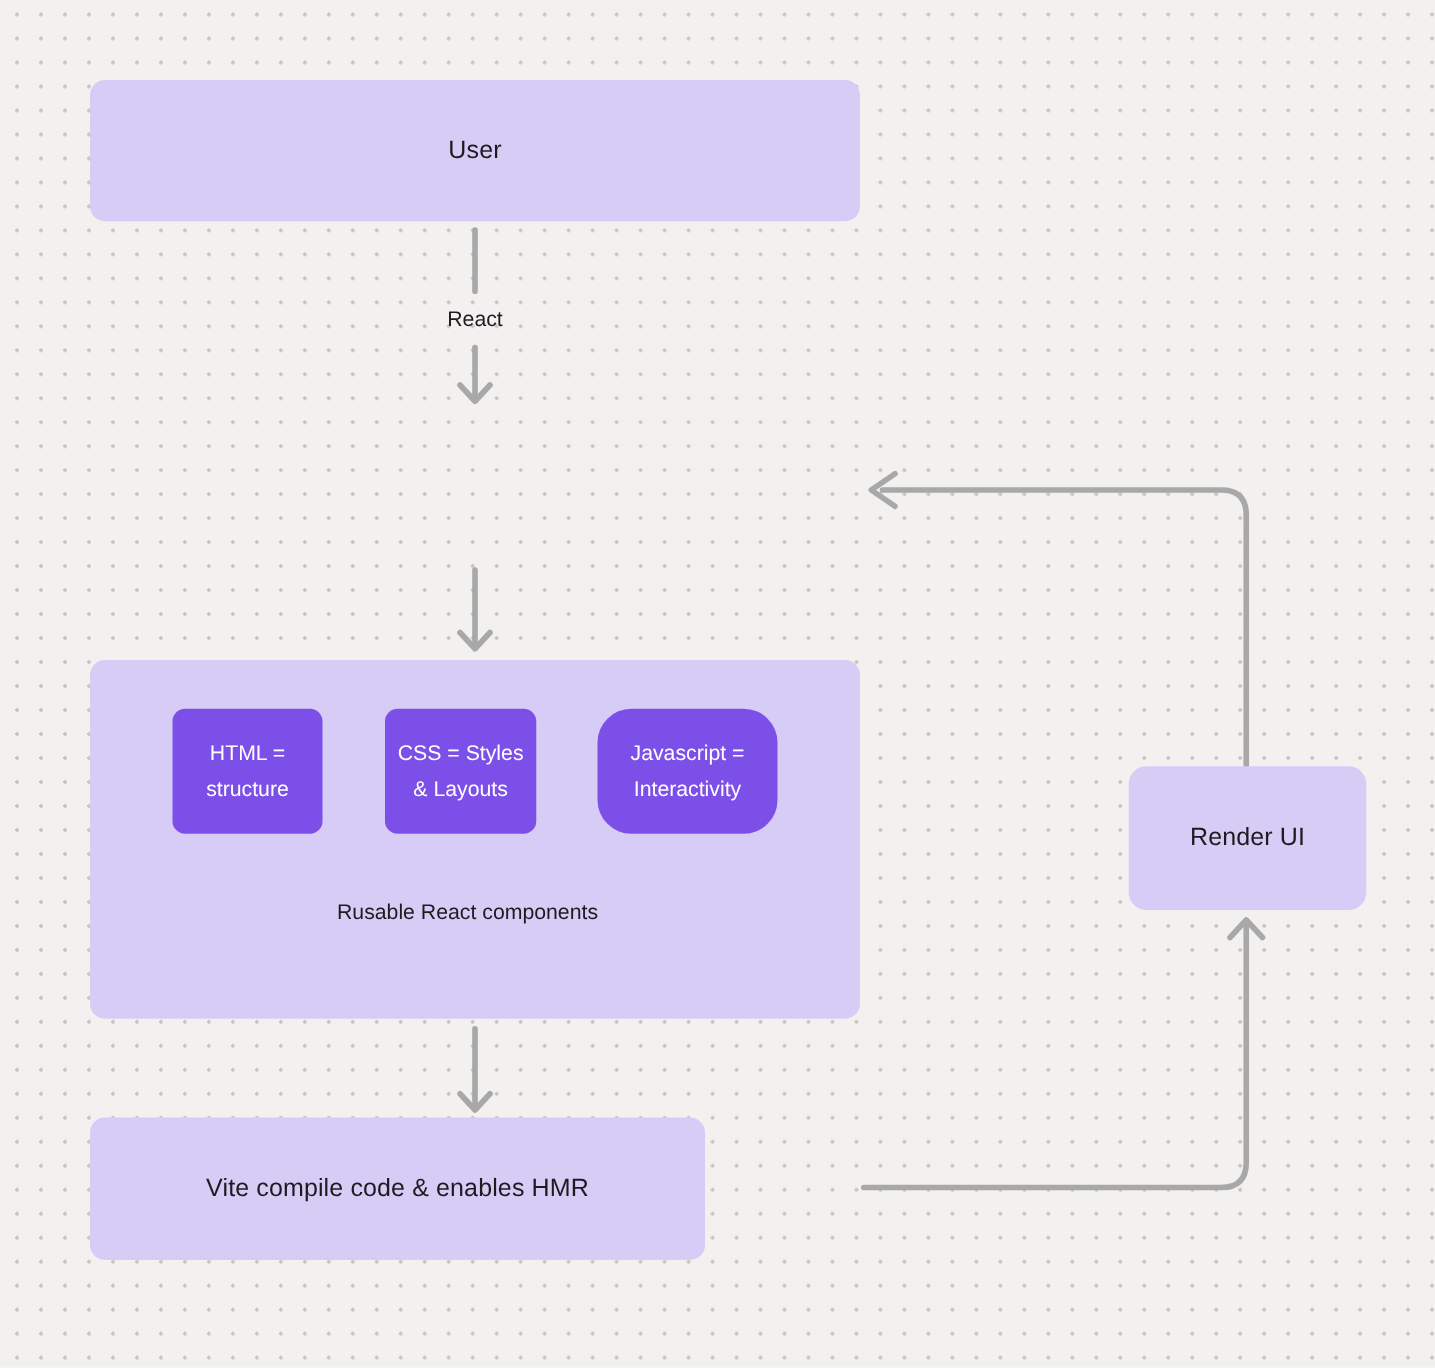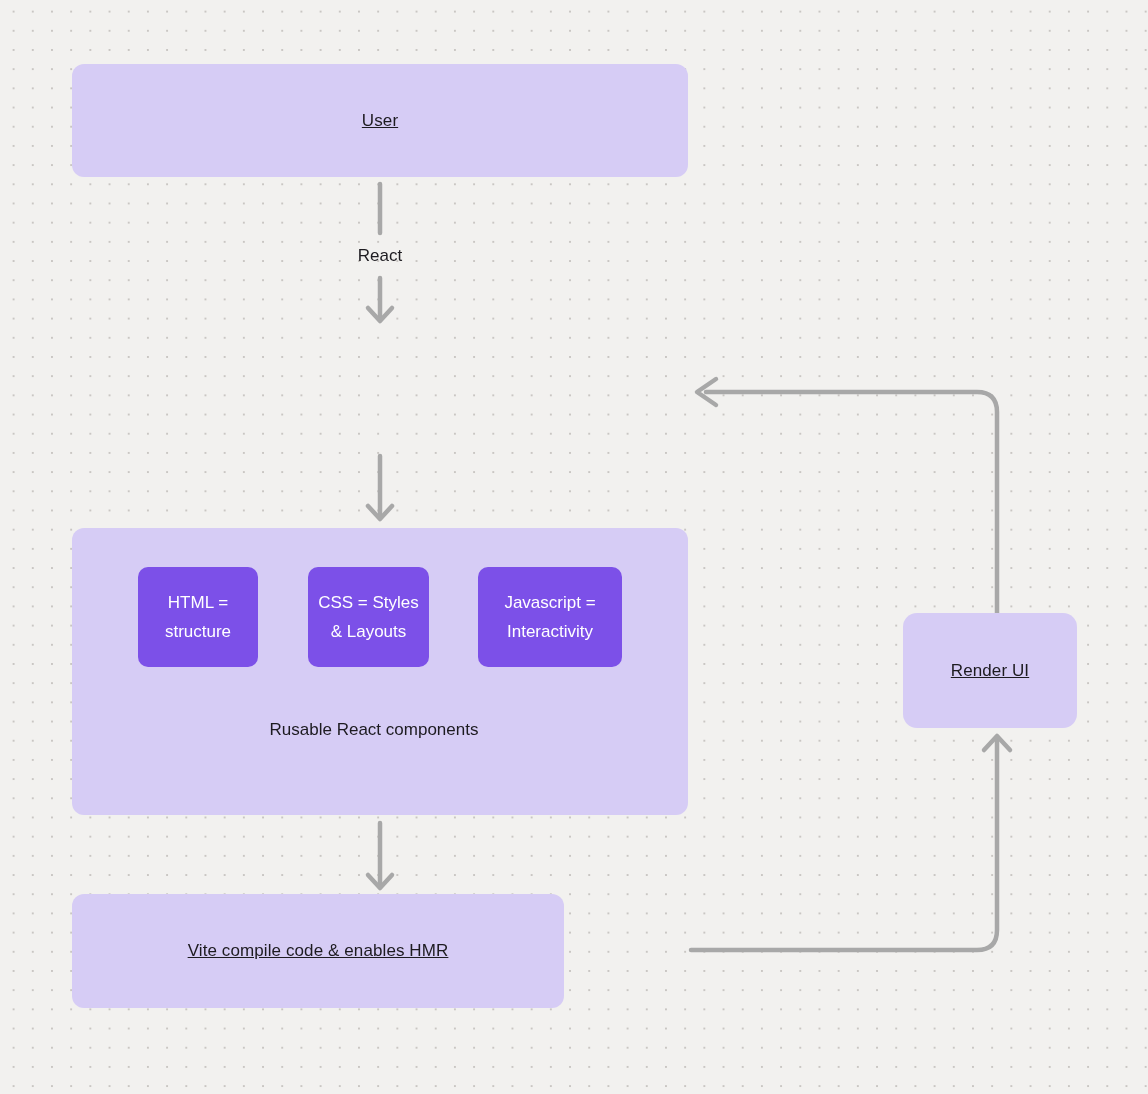--- a/index.html
+++ b/index.html
@@ -14,23 +14,22 @@
     background-position:4px 2px;
   }
   #connectors{position:absolute;left:0;top:0;pointer-events:none;}
   #connectors path{fill:none;stroke:var(--connector,#a8a8a8);stroke-width:4.5;stroke-linecap:round;stroke-linejoin:round;}
   .node{
     position:absolute;
     background:var(--node_fill,#d6ccf5);
     border-radius:12px;
     display:flex;align-items:center;justify-content:center;
     color:var(--text,#1d1b20);
-    font-size:17px;
+    font-size:20px;
     letter-spacing:0.1px;
-    text-decoration:underline;
   }
   .accent{
     position:absolute;
     background:var(--accent_fill,#7c50e8);
     border-radius:10px;
     display:flex;flex-direction:column;align-items:center;justify-content:center;
     color:var(--accent_text,#ffffff);
     font-size:17px;line-height:29px;
     text-align:center;
   }
@@ -43,24 +42,24 @@
   .container-label{
     position:absolute;left:0;width:100%;
     display:flex;align-items:center;justify-content:center;
     color:var(--text,#1d1b20);
     font-size:17px;
   }
   #node-user{left:72px;top:64px;width:616px;height:113px;}
   #node-webapp{left:72px;top:334px;width:616px;height:114px;}
   #node-container{left:72px;top:528px;width:616px;height:287px;justify-content:flex-start;align-items:flex-start;}
   #node-vite{left:72px;top:894px;width:492px;height:114px;}
-  #node-render{left:903px;top:613px;width:174px;height:115px;border-radius:14px;}
+  #node-render{left:903px;top:613px;width:190px;height:115px;border-radius:14px;}
   #accent-html{left:138px;top:567px;width:120px;height:100px;}
   #accent-css{left:308px;top:567px;width:121px;height:100px;}
-  #accent-js{left:478px;top:567px;width:144px;height:100px;}
+  #accent-js{left:478px;top:567px;width:144px;height:100px;border-radius:27px;}
   #label-prompt{left:320px;top:243px;width:120px;height:26px;}
   #label-container{top:715px;left:72px;width:604px;height:30px;}
 </style>
 </head>
 <body>
 
 <div id="canvas">
 
   <svg id="connectors" width="1148" height="1094" viewBox="0 0 1148 1094">
     <path d="M380 184 L380 233"></path>

